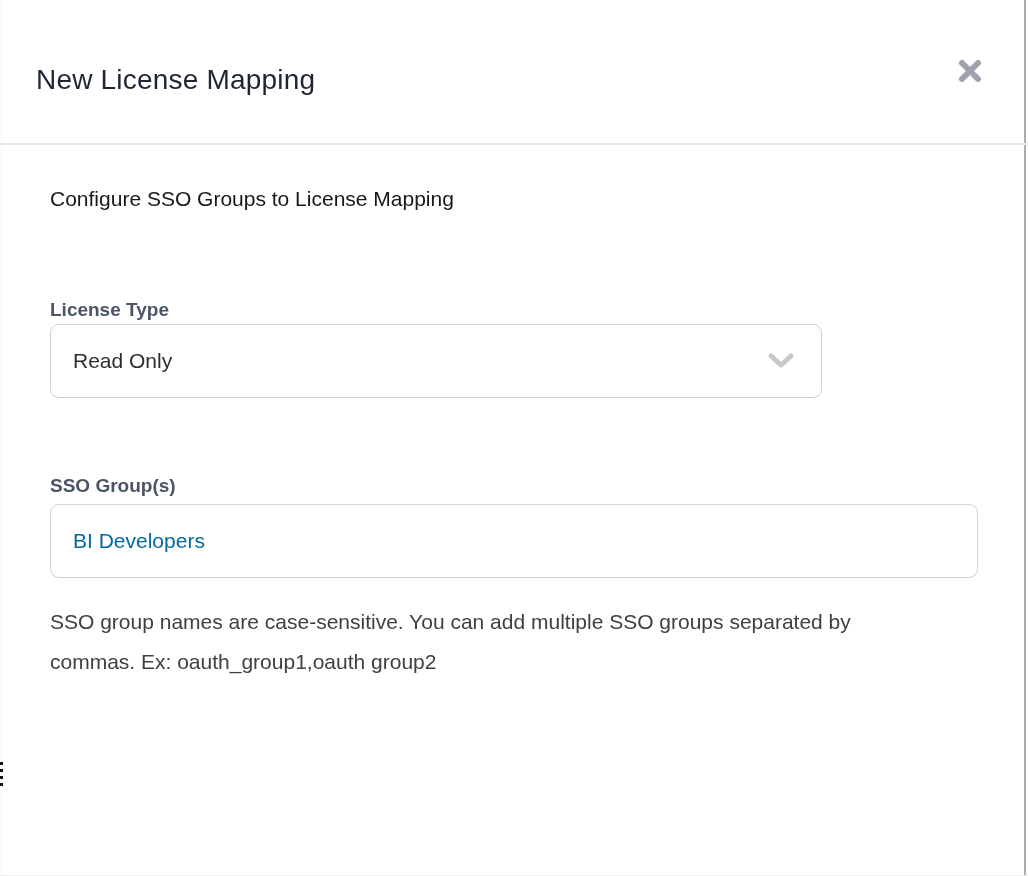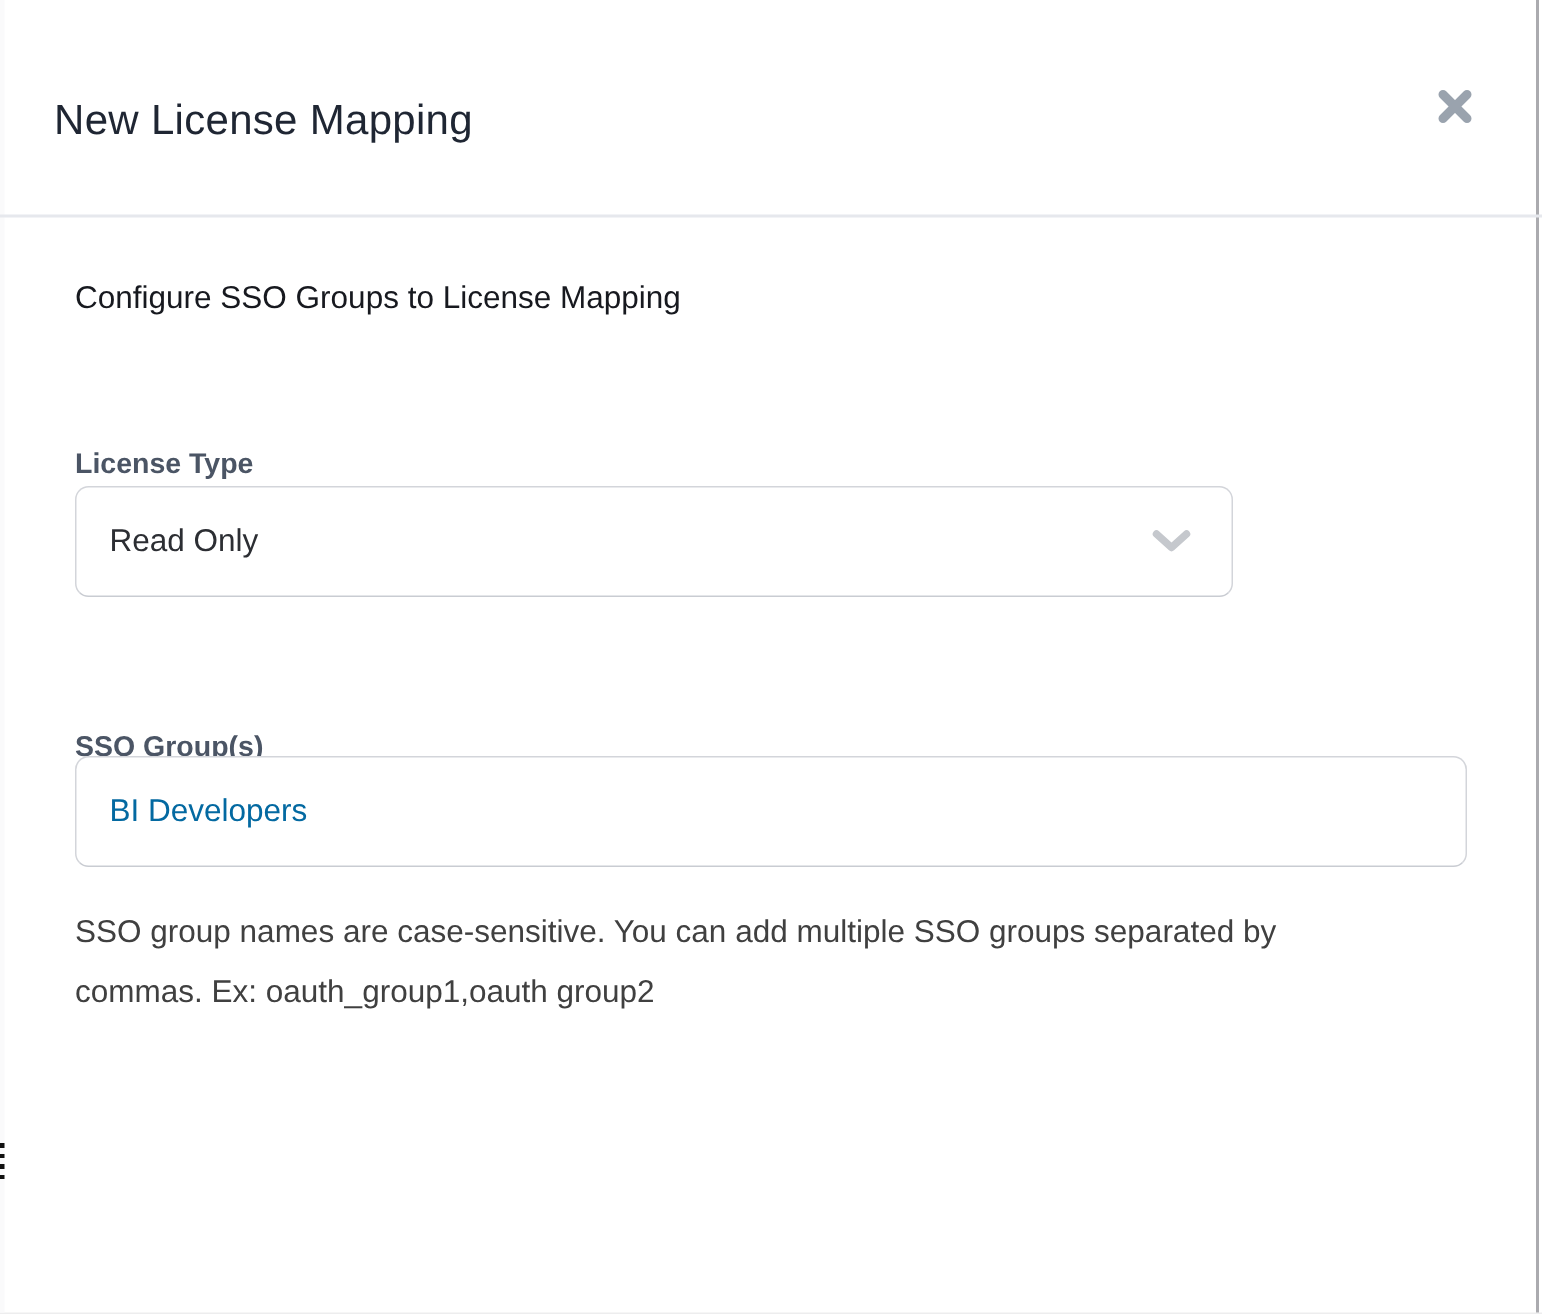--- a/index.html
+++ b/index.html
@@ -74,21 +74,21 @@
     color: #17191f;
   }
   .field-label {
     position: absolute;
     left: 50px;
     font-size: 19px;
     font-weight: bold;
     color: #4b5565;
   }
   .label-license-type { top: 280px; margin-top: 19px; }
-  .label-sso-groups   { top: 488px; }
+  .label-sso-groups   { top: 475px; }
 
   .select-box {
     position: absolute;
     left: 50px; top: 324px;
     width: 772px; height: 74px;
     background: #ffffff;
     border: 1px solid #d3d5da;
     border-bottom-color: #c9ccd2;
     border-radius: 9px;
     display: flex;

